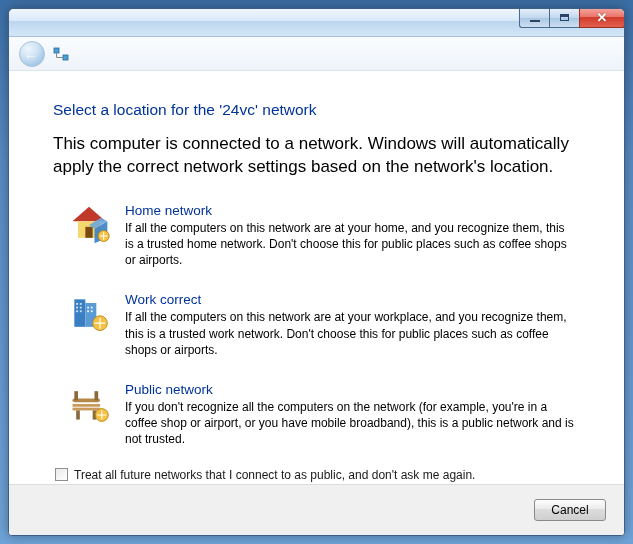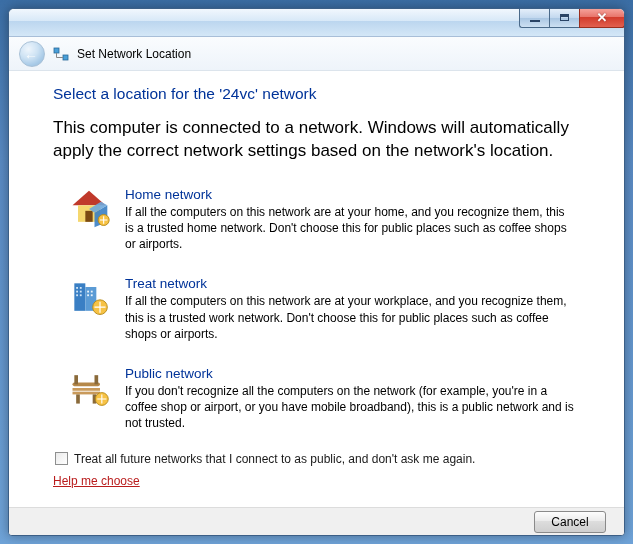--- a/index.html
+++ b/index.html
@@ -83,21 +83,21 @@
       border: 1px solid #6a93b8;
       display: flex; align-items: center; justify-content: center;
       opacity: 0.55;
     }
     .back-arrow { color: #fff; font-size: 14px; line-height: 1; margin-left: -2px; }
     .net-icon { width: 16px; height: 16px; }
     .header-title { font-size: 12px; color: #000; }
 
     .content {
       flex: 1;
-      padding: 14px 44px 12px 44px;
+      padding: 30px 44px 12px 44px;
       color: #1a1a1a;
       overflow-y: auto;
     }
     .main-heading {
       color: #003399;
       font-size: 15.5px;
       font-weight: 400;
       margin-bottom: 14px;
     }
     .intro {
@@ -141,21 +141,21 @@
     }
     .help-link {
       color: #b91c1c;
       text-decoration: underline;
       font-size: 12px;
       margin-top: 8px;
       display: inline-block;
       cursor: pointer;
     }
     .footer {
-      height: 28px;
+      height: 51px;
       background: #f0f0f0;
       border-top: 1px solid #dcdcdc;
       display: flex;
       align-items: center;
       justify-content: flex-end;
       padding-right: 18px;
     }
     .btn {
       min-width: 72px;
       height: 22px;
@@ -189,21 +189,20 @@
 
   <div class="header-strip">
     <div class="back-btn">
       <span class="back-arrow">←</span>
     </div>
     <svg class="net-icon" viewBox="0 0 16 16">
       <rect x="1" y="2" width="5" height="5" fill="#4a9fd8" stroke="#2a6a9a" stroke-width="0.8"></rect>
       <rect x="10" y="9" width="5" height="5" fill="#4a9fd8" stroke="#2a6a9a" stroke-width="0.8"></rect>
       <path d="M3.5 7 L3.5 11.5 L10 11.5" stroke="#888" stroke-width="1" fill="none"></path>
     </svg>
-    <span class="header-title">Set Network Location</span>
   </div>
 
   <div class="content">
     <h1 class="main-heading">Select a location for the '24vc' network</h1>
     <p class="intro">This computer is connected to a network. Windows will automatically apply the correct network settings based on the network's location.</p>
 
     <div class="option">
       <svg class="option-icon" viewBox="0 0 48 48">
         <polygon points="24,4 6,20 42,20" fill="#c0392b"></polygon>
         <rect x="12" y="20" width="24" height="18" fill="#f5d76e"></rect>
@@ -230,21 +229,21 @@
         <rect x="10" y="20" width="2" height="2" fill="#cfe4f6"></rect>
           <rect x="14" y="20" width="2" height="2" fill="#cfe4f6"></rect>
         <rect x="22" y="16" width="2" height="2" fill="#eaf3fb"></rect>
           <rect x="26" y="16" width="2" height="2" fill="#eaf3fb"></rect>
         <rect x="22" y="20" width="2" height="2" fill="#eaf3fb"></rect>
           <rect x="26" y="20" width="2" height="2" fill="#eaf3fb"></rect>
         <circle cx="36" cy="34" r="8" fill="#f7c244" stroke="#b58a1a" stroke-width="1"></circle>
         <path d="M36 28 L36 40 M30 34 L42 34" stroke="#fff" stroke-width="1.3"></path>
       </svg>
       <div class="option-text">
-        <div class="option-title">Treat network</div>
+        <div class="option-title">Work correct</div>
         <div class="option-desc">If all the computers on this network are at your workplace, and you recognize them, this is a trusted work network.  Don't choose this for public places such as coffee shops or airports.</div>
       </div>
     </div>
 
     <div class="option">
       <svg class="option-icon" viewBox="0 0 48 48">
         <rect x="6" y="18" width="30" height="4" rx="2" fill="#b5884a"></rect>
         <rect x="6" y="24" width="30" height="3" fill="#c99a5b"></rect>
         <rect x="6" y="28" width="30" height="3" fill="#c99a5b"></rect>
         <rect x="10" y="31" width="4" height="10" fill="#8a6a3a"></rect>

